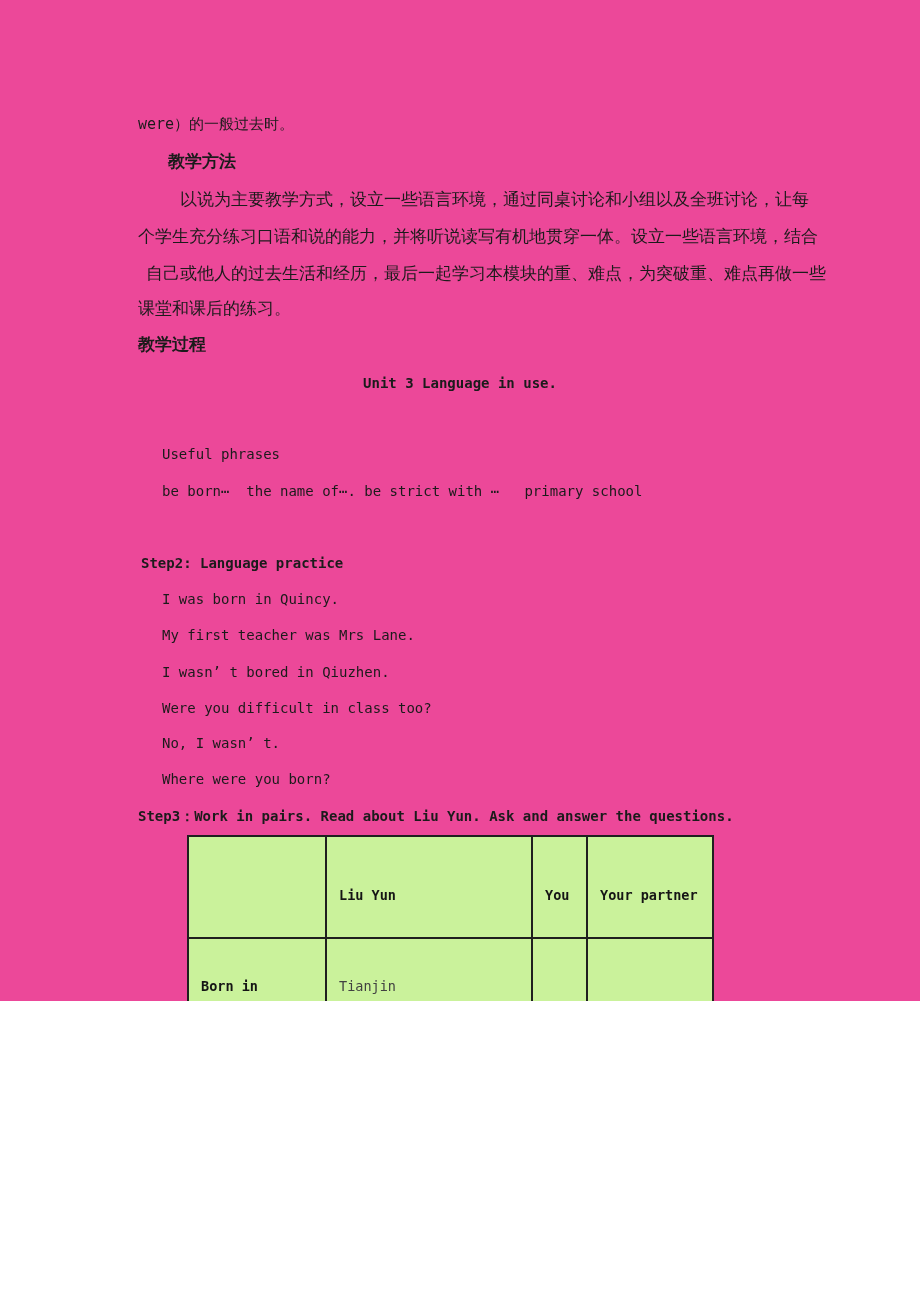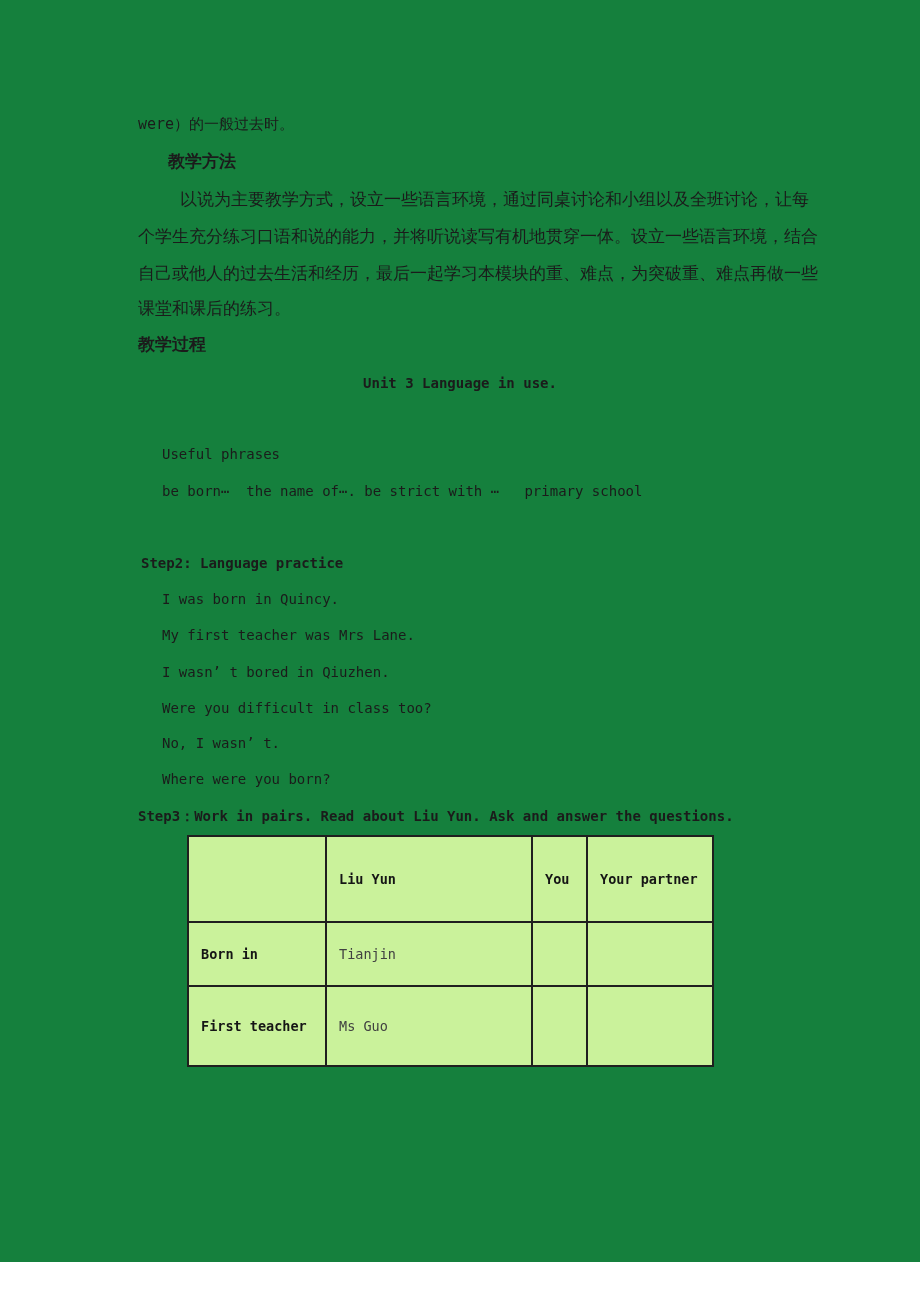--- a/index.html
+++ b/index.html
@@ -4,22 +4,22 @@
 <style>
   html,body { margin:0; padding:0; }
   body {
     width:920px; height:1302px;
     background:#ffffff;
     font-family:"DejaVu Sans Mono","Liberation Mono",monospace;
     color:#1b1b1b;
   }
   .page {
     position:relative;
-    width:920px; height:1262px;
-    background:#15803d;
+    width:920px; height:1001px;
+    background:#ec4899;
     overflow:hidden;
   }
   .line {
     position:absolute;
     white-space:pre;
     line-height:22px;
   }
   .cn {
     font-family:"DejaVu Sans","Liberation Sans",sans-serif;
     font-size:17px;
@@ -39,21 +39,21 @@
     position:absolute;
     left:187px; top:835px;
     border-collapse:collapse;
     table-layout:fixed;
     background:#caf29b;
     font-family:"DejaVu Sans Mono","Liberation Mono",monospace;
     font-size:13.5px;
   }
   table.info td, table.info th {
     border:2px solid #1f1f1f;
-    padding:0 0 0 12px;
+    padding:16px 0 0 12px;
     text-align:left;
     vertical-align:middle;
     overflow:hidden;
   }
   table.info .r-head td { height:84px; }
   table.info .r1 td { height:62px;margin-left:12px; }
   table.info .r2 td { height:74px; }
   table.info .r3 td { height:78px; }
   .cell-label { font-weight:bold; color:#151515; }
   .cell-value { font-weight:normal; color:#414141; }
@@ -63,21 +63,21 @@
 <body>
 
 <div class="page">
 
   <div class="line mix" style="left:138px; top:113px">were）的一般过去时。</div>
 
   <div class="line cn bold" style="left:168px; top:150px">教学方法</div>
 
   <div class="line cn" style="left:180px; top:188px">以说为主要教学方式，设立一些语言环境，通过同桌讨论和小组以及全班讨论，让每</div>
   <div class="line cn" style="left:138px; top:225px">个学生充分练习口语和说的能力，并将听说读写有机地贯穿一体。设立一些语言环境，结合</div>
-  <div class="line cn" style="left:138px; top:262px">自己或他人的过去生活和经历，最后一起学习本模块的重、难点，为突破重、难点再做一些</div>
+  <div class="line cn" style="left:146px; top:262px">自己或他人的过去生活和经历，最后一起学习本模块的重、难点，为突破重、难点再做一些</div>
   <div class="line cn" style="left:138px; top:297px">课堂和课后的练习。</div>
 
   <div class="line cn bold" style="left:138px; top:333px">教学过程</div>
 
   <div class="line en bold center" style="top:372px">Unit 3 Language in use.</div>
 
   <div class="line en" style="left:162px; top:443px">Useful phrases</div>
   <div class="line en" style="left:162px; top:480px">be born⋯  the name of⋯. be strict with ⋯   primary school</div>
 
   <div class="line en bold" style="left:141px; top:552px">Step2: Language practice</div>

